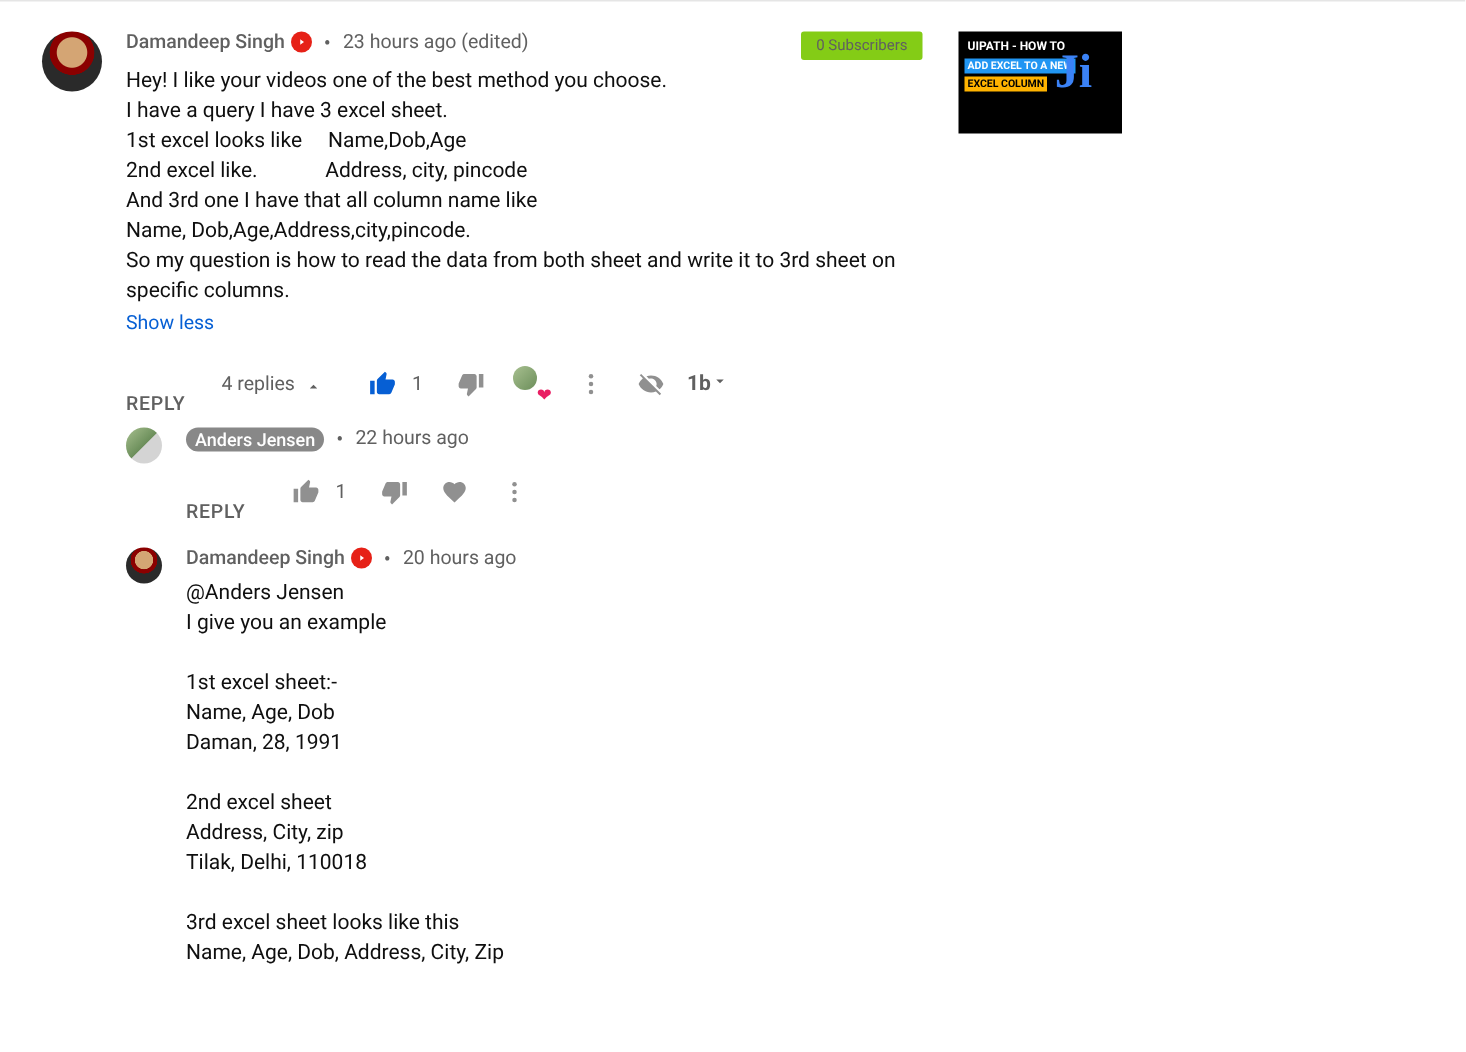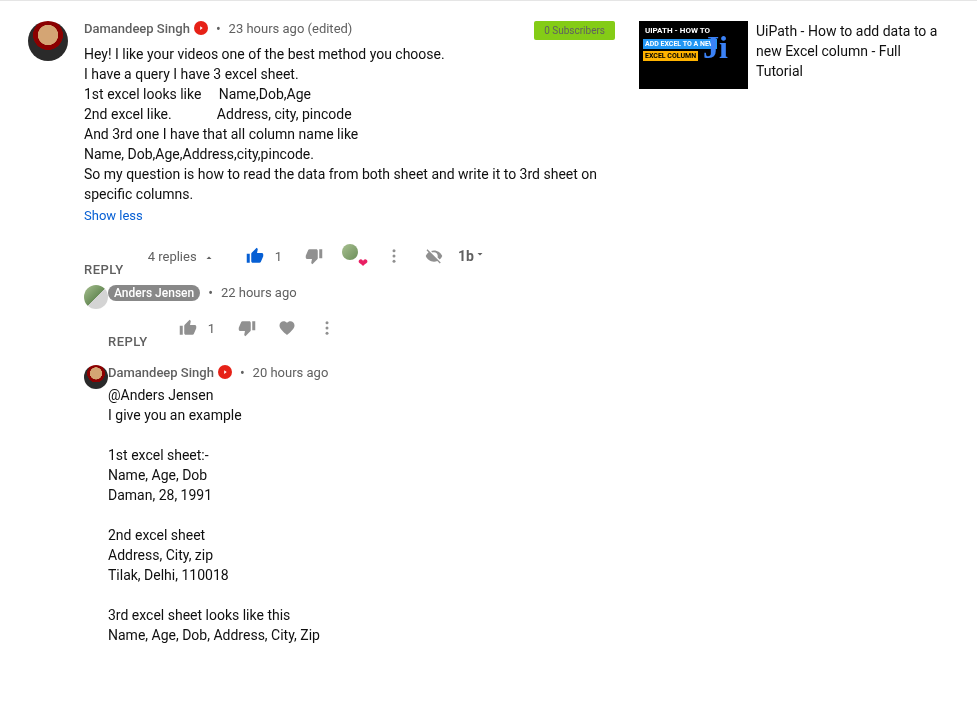--- a/index.html
+++ b/index.html
@@ -27,21 +27,21 @@
 .reply-btn { font-size: 13px; color: #606060; font-weight: 500; letter-spacing: 0.5px; cursor: pointer; margin-right: 16px; margin-top: 27px; }
 .replies-toggle { font-size: 13px; color: #606060; cursor: pointer; display: flex; align-items: flex-end; gap: 6px; margin-right: 16px; }
 .icon-btn { width: 32px; height: 32px; display: flex; align-items: center; justify-content: center; cursor: pointer; color: #909090; }
 .icon-btn svg { width: 18px; height: 18px; }
 .like-active svg { fill: #065fd4; }
 .count { font-size: 13px; color: #606060; margin-left: -4px; margin-right: 8px; }
 .heart-container { position: relative; width: 24px; height: 24px; }
 .heart-avatar { width: 16px; height: 16px; border-radius: 50%; background: linear-gradient(135deg,#a8c090,#6b8e5a); }
 .heart-mini { position: absolute; bottom: -2px; right: -2px; color: #e91e63; font-size: 12px; }
 .replies { margin-left: 56px; }
-.reply { display: flex; margin-bottom: 16px; }
+.reply { display: flex; gap: 16px; margin-bottom: 16px; }
 .reply-actions { display: flex; align-items: center; gap: 8px; margin-top: 6px; color: #909090; }
 .video-card { display: flex; gap: 8px; }
 .thumb { width: 109px; height: 68px; background: #000; flex-shrink: 0; position: relative; overflow: hidden; }
 .thumb-top { position:absolute; top:4px; left:4px; background:#000; color:#fff; font-size:8px; font-weight:700; padding:1px 2px; }
 .thumb-mid { position:absolute; top:18px; left:4px; background:#2196f3; color:#fff; font-size:7px; font-weight:700; padding:1px 2px; }
 .thumb-bot { position:absolute; top:30px; left:4px; background:#ffb300; color:#000; font-size:7px; font-weight:700; padding:1px 2px; }
 .thumb-ji { position:absolute; right:20px; top:8px; font-size:32px; font-weight:700; color:#3b82f6; font-family: Georgia, serif; }
 .video-title { font-size: 14px; color: #0f0f0f; line-height: 20px; }
 .tb-icon { font-size: 14px; font-weight: 700; color: #606060; display:flex; }
 </style>
@@ -190,16 +190,15 @@
   </div>
 
   <div class="sidebar">
     <div class="video-card">
       <div class="thumb">
         <div class="thumb-top">UIPATH - HOW TO</div>
         <div class="thumb-mid">ADD EXCEL TO A NEW</div>
         <div class="thumb-bot">EXCEL COLUMN</div>
         <div class="thumb-ji">Ji</div>
       </div>
-      <div class="video-title">UiPath - How to add data to a new Excel column - Full Tutorial</div>
     </div>
   </div>
 </div>
 
 </body></html>

